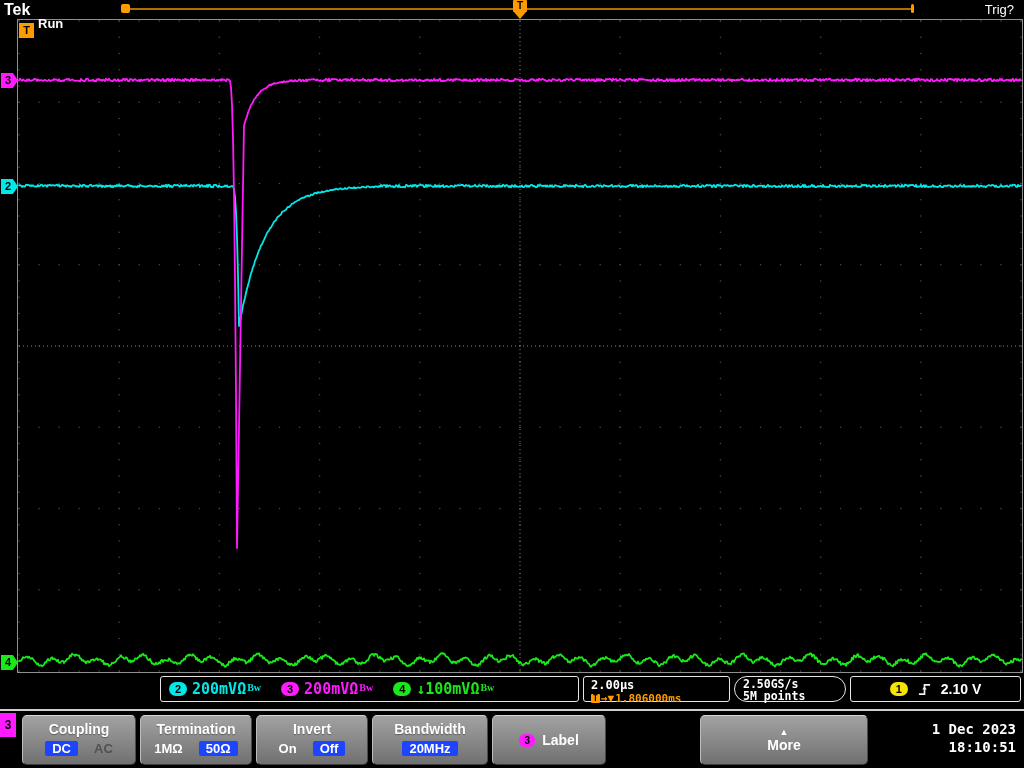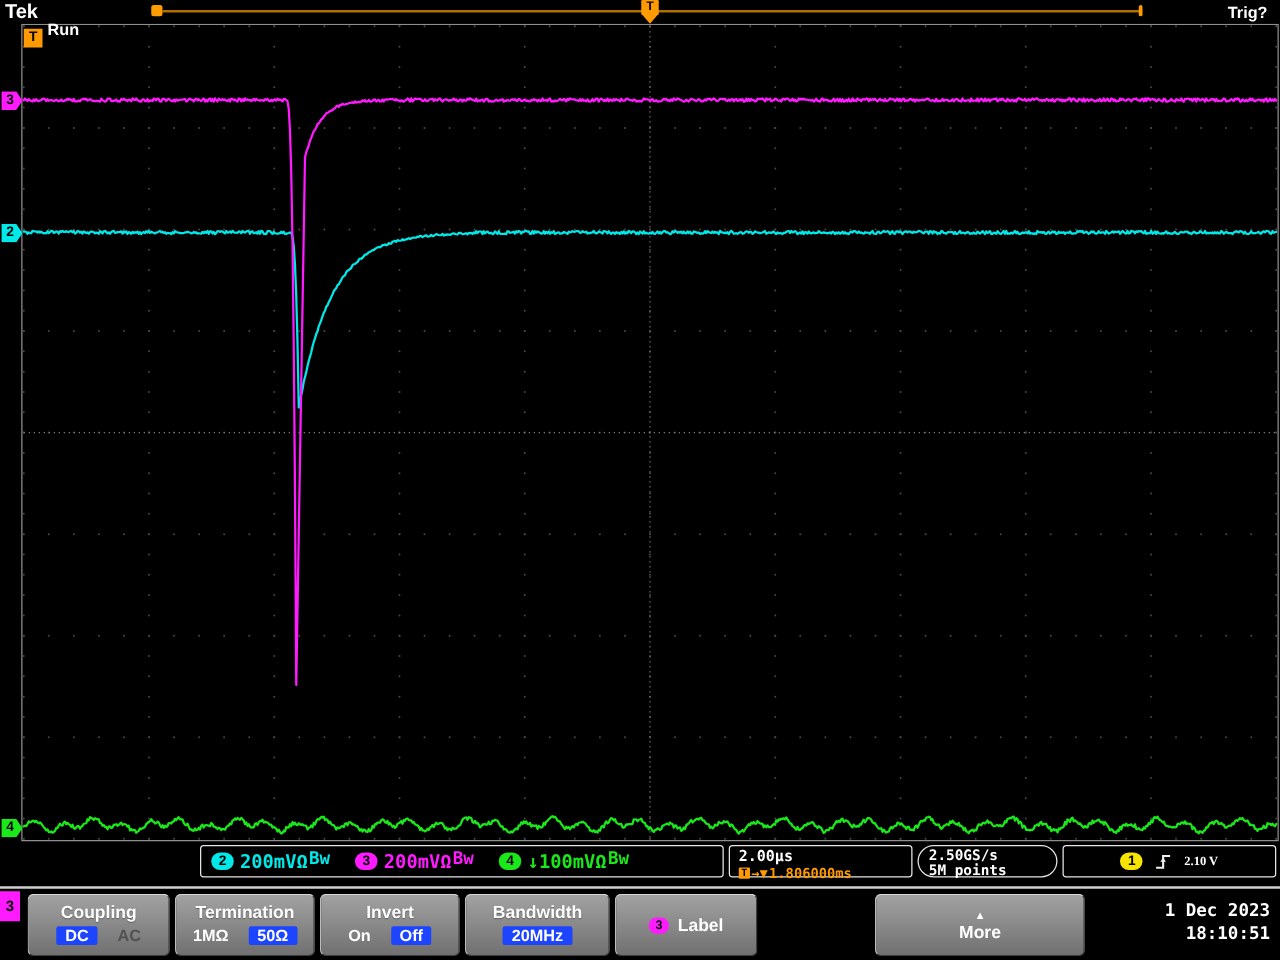--- a/index.html
+++ b/index.html
@@ -10,49 +10,49 @@
   .run{position:absolute;left:38px;top:16px;font-size:13px;font-weight:bold;}
   .recbar{position:absolute;left:130px;top:8px;width:782px;height:2px;background:#b06f00;}
   .rec-end{position:absolute;top:4px;width:9px;height:9px;background:#ff9b00;border-radius:2px;}
   .rec-end.left{left:121px;}
   .rec-end.right{left:911px;width:3px;}
   .tflag{position:absolute;left:513px;top:0px;width:14px;height:19px;}
   .tflag-box{position:absolute;left:0;top:0;width:14px;height:12px;background:#ff9b00;color:#000;
     font-size:10px;font-weight:bold;text-align:center;line-height:12px;border-radius:1px;}
   .tflag-tri{position:absolute;left:1px;top:12px;width:0;height:0;
     border-left:6px solid transparent;border-right:6px solid transparent;border-top:7px solid #ff9b00;}
-  .trigq{position:absolute;right:10px;top:2px;font-size:13px;font-weight:bold;color:#fff;margin-left:38px;}
+  .trigq{position:absolute;right:10px;top:2px;font-size:13px;font-weight:normal;color:#fff;margin-left:38px;}
   
   .plotframe{position:absolute;left:17px;top:19px;width:1004px;height:652px;border:1px solid #8f8f8f;background:#000;}
   #scope{position:absolute;left:0;top:0;pointer-events:none;}
   
   .chtag{position:absolute;left:1px;width:17px;height:15px;color:#000;font-size:11px;font-weight:bold;
     text-align:center;line-height:15px;clip-path:polygon(0 0,70% 0,100% 50%,70% 100%,0 100%);padding-right:3px;box-sizing:border-box;}
   .tag-trig{left:19px;top:23px;background:#ff9b00;clip-path:none;width:15px;padding-right:0;}
   .tag-ch3{top:73px;background:#ff1aff;}
   .tag-ch2{top:179px;background:#00e8e8;}
   .tag-ch4{top:655px;background:#1ae81a;}
   
   .rbox{position:absolute;top:676px;height:26px;background:#000;border:1px solid #e6e6e6;border-radius:3px;box-sizing:border-box;}
   .rbox.channels{left:160px;width:419px;display:flex;align-items:center;padding:0 8px;}
   .grp{display:flex;align-items:center;gap:5px;margin-right:20px;}
   .rtext{font-size:15px;font-weight:bold;font-family:"DejaVu Sans Mono",monospace;}
   .c2{color:#00e8e8;} .c3{color:#ff1aff;} .c4{color:#1ae81a;}
-  .bwflag{font-size:14px;position:relative;top:-3px;margin-left:1px;}
+  .bwflag{font-size:10px;position:relative;top:-3px;margin-left:1px;font-family:Liberation Serif, serif;}
   .badge{display:inline-block;width:18px;height:14px;border-radius:7px;color:#000;font-size:11px;
     font-weight:bold;text-align:center;line-height:14px;}
   .b1{background:#f7e400;} .b2{background:#00e8e8;} .b3{background:#ff1aff;} .b4{background:#1ae81a;}
   .rbox.time{left:583px;width:147px;padding:1px 0 0 7px;color:#fff;}
   .tline1{font-size:12px;font-weight:bold;font-family:"DejaVu Sans Mono",monospace;}
   .tline2{font-size:11px;font-weight:bold;color:#ff9b00;font-family:"DejaVu Sans Mono",monospace;display:flex;align-items:center;gap:1px;}
   .tmark{display:inline-block;background:#ff9b00;color:#000;font-size:8px;line-height:9px;width:9px;text-align:center;border-radius:1px;}
   .rbox.acq{left:734px;width:112px;padding:1px 0 0 8px;color:#fff;border-radius:13px;}
   .aline{font-size:11.5px;font-weight:bold;font-family:"DejaVu Sans Mono",monospace;line-height:12px;}
   .rbox.trig{left:850px;width:171px;display:flex;align-items:center;justify-content:center;gap:9px;color:#fff;}
-  .tlevel{font-size:10px;font-weight:bold;font-family:Liberation Serif, serif;}
+  .tlevel{font-size:14px;font-weight:bold;font-family:Liberation Sans, sans-serif;}
   .edgeicon{width:15px;height:15px;}
   
   .menubar{position:absolute;left:0;top:709px;width:1024px;height:59px;background:#000;border-top:2px solid #cfcfcf;box-sizing:border-box;}
   .menutab{position:absolute;left:0;top:2px;width:16px;height:24px;background:#ff1aff;color:#000;
     font-size:12px;font-weight:bold;text-align:center;line-height:24px;}
   .btn{position:absolute;top:4px;height:50px;background:linear-gradient(#a2a2a2,#707070);
     border-radius:5px;border-top:1px solid #d6d6d6;border-left:1px solid #bdbdbd;
     border-right:1px solid #4a4a4a;border-bottom:1px solid #3d3d3d;color:#fff;box-sizing:border-box;cursor:pointer;}
   .btn .lbl{font-size:14px;font-weight:bold;text-align:center;margin-top:5px;text-shadow:0 1px 1px rgba(0,0,0,.35);}
   .btn .opts{display:flex;justify-content:center;align-items:center;gap:16px;margin-top:4px;font-size:13px;font-weight:bold;}

